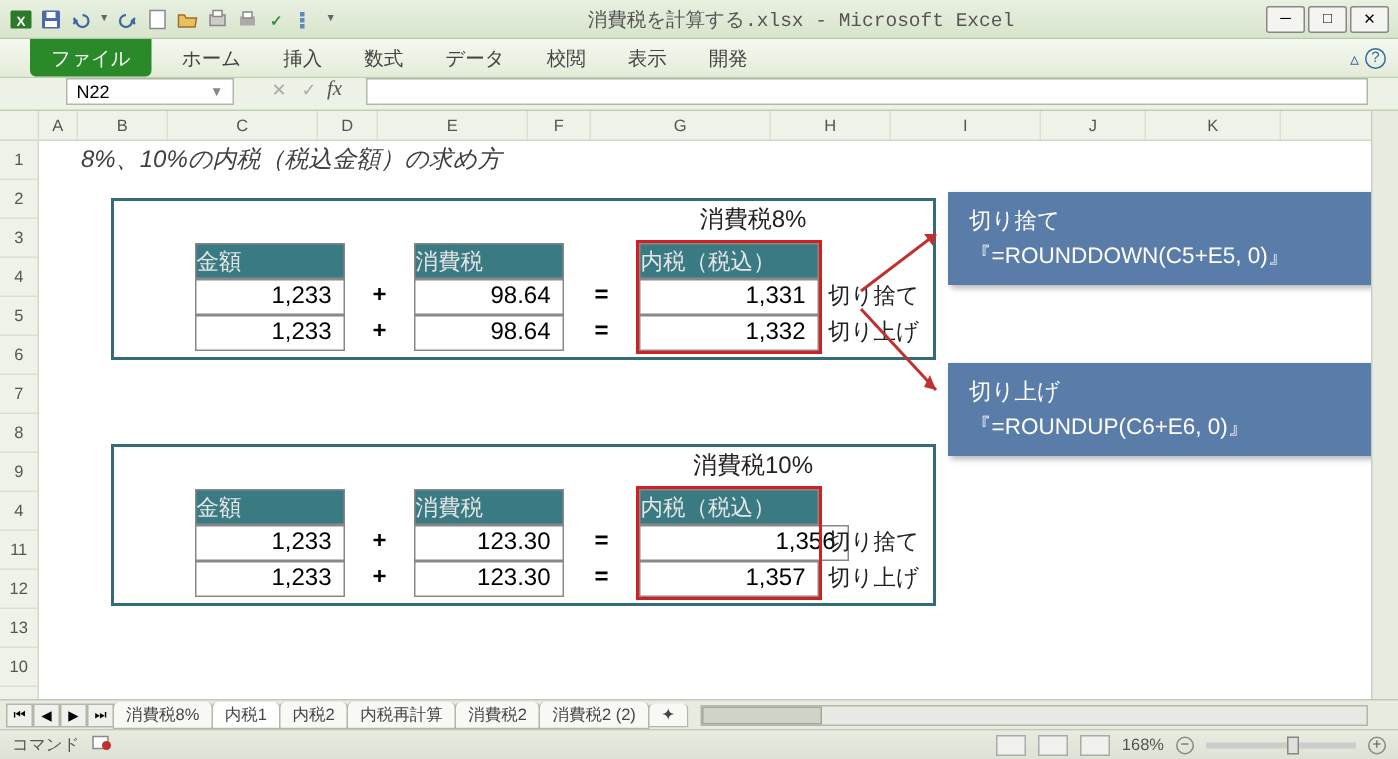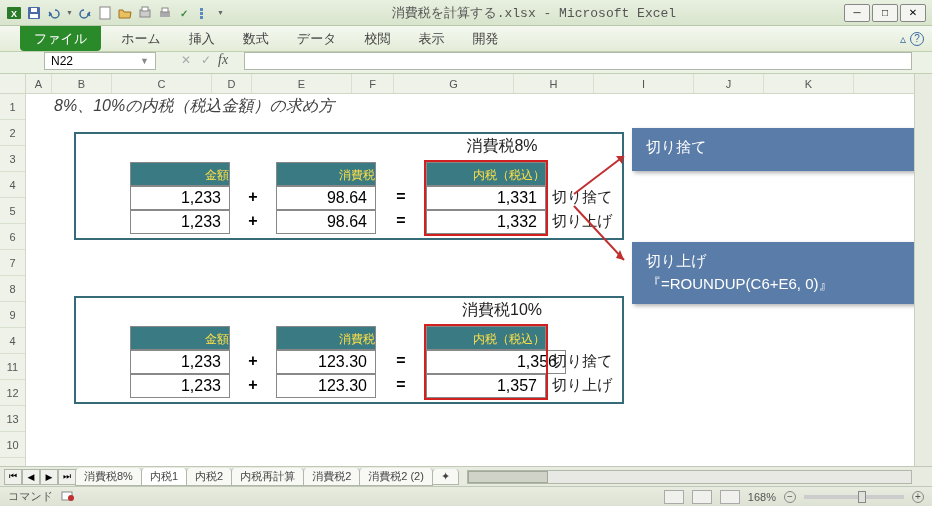--- a/index.html
+++ b/index.html
@@ -44,21 +44,21 @@
 .content { position:absolute; left:0; top:0; right:0; }
 .titlecell { position:absolute; left:28px; top:2px; font-size:16px; color:#404040;font-style:italic; }
 
 .block { position:absolute; border:2px solid #356a78; background:#fff; }
 .blk1 { left:48px; top:38px; width:550px; height:108px; }
 .blk2 { left:48px; top:202px; width:550px; height:108px; }
 
 .taxlabel { position:absolute; font-size:16px; color:#222; text-align:center; width:120px; }
 .tl1{left:416px; top:42px;} .tl2{left:416px; top:206px;}
 
-.hdrcell { position:absolute; background:#3a7a82; color:#fde047; border:1px solid #888; text-align:right; font-size:12px; padding:2px 0; height:24px; line-height:20px; }
+.hdrcell { position:absolute; background:#3a7a82; color:#e5e5e5; border:1px solid #888; text-align:left; font-size:15px; padding:2px 0; height:24px; line-height:20px; }
 .valcell { position:absolute; background:#fff; border:1px solid #888; text-align:right; font-size:16px; padding:0 8px; height:24px; line-height:22px; }
 .op { position:absolute; text-align:center; font-size:16px; font-weight:bold; }
 .lbl { position:absolute; font-size:15px; color:#222; }
 
 .redbox { position:absolute; border:2px solid #d02020; }
 
 
 .callout { position:absolute; background:#5a7ca8; color:#fff; padding:10px 14px; font-size:15px; box-shadow:2px 2px 4px rgba(0,0,0,.3); }
 .callout .tline { margin-bottom:4px; }
 
@@ -274,20 +274,21 @@
           <line x1="4" y1="46" x2="54" y2="8" stroke="#c03030" stroke-width="2"></line>
           <polygon points="54,8 46,8 52,16" fill="#c03030"></polygon>
         </svg>
         <svg class="arrow" style="left:544px;top:106px" width="62" height="70">
           <line x1="4" y1="6" x2="54" y2="60" stroke="#c03030" stroke-width="2"></line>
           <polygon points="54,60 46,58 50,50" fill="#c03030"></polygon>
         </svg>
 
         <div class="callout" style="left:606px;top:34px;width:286px">
           <div class="tline">切り捨て</div>
+          <div>『=ROUNDDOWN(C5+E5, 0)』</div>
         </div>
         <div class="callout" style="left:606px;top:148px;width:286px">
           <div class="tline">切り上げ</div>
           <div>『=ROUNDUP(C6+E6, 0)』</div>
         </div>
       </div>
     </div>
   </div>
   <div style="width:18px;background:#e8ece0;border-left:1px solid #c8d0c0"></div>
 </div>

